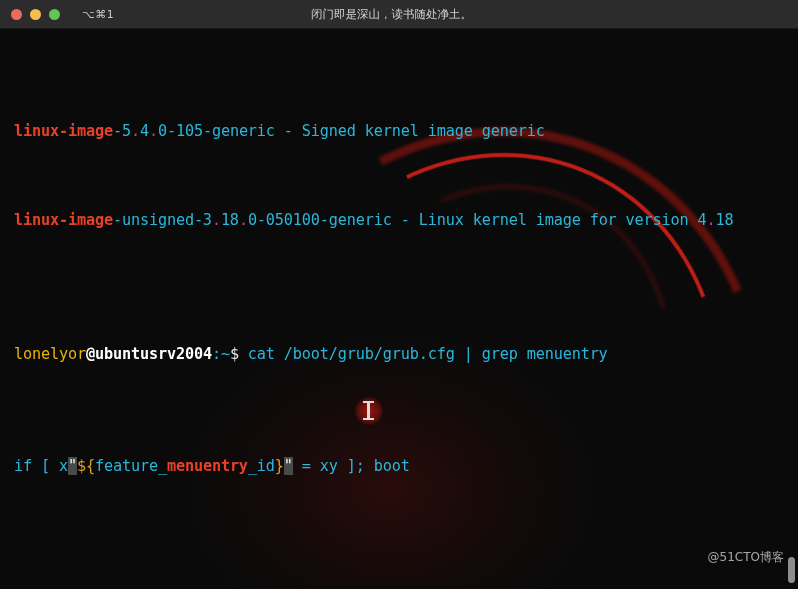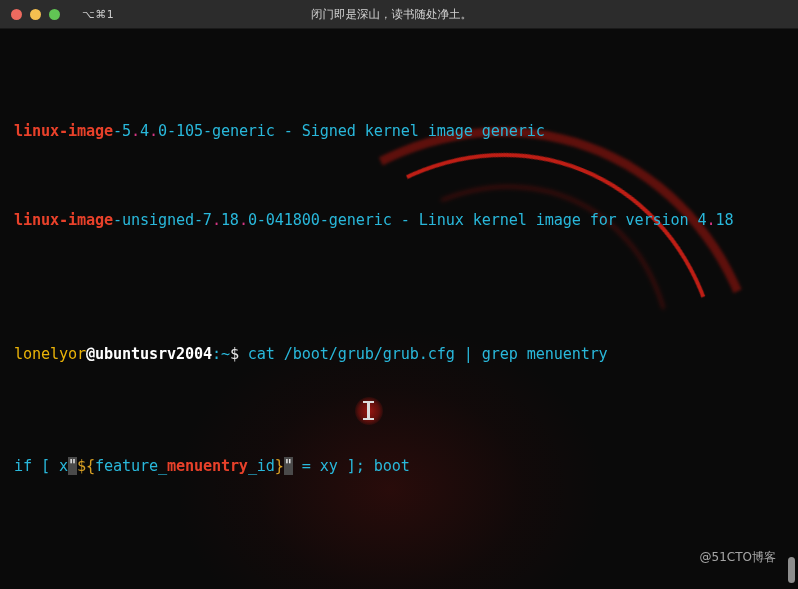--- a/index.html
+++ b/index.html
@@ -173,21 +173,21 @@
     left: 8px;
     width: 11px; height: 2px;
     background: #dcdcdc;
   }
   #cursor .ibtop { top: 4px; }
   #cursor .ibbot { top: 21px; }
 
   
   #watermark {
     position: absolute;
-    right: 22px;
+    right: 14px;
     bottom: 24px;
     z-index: 35;
     color: rgba(225,225,225,0.72);
     font-size: 12px;
     font-family: "DejaVu Sans", "Liberation Sans", sans-serif;
     pointer-events: none;
   }
 
   
   #scrollbar {
@@ -228,21 +228,21 @@
     <div class="glow"></div>
     <div class="swoosh sw2"></div>
     <div class="swoosh sw1"></div>
     <div class="swoosh sw3"></div>
 
     <div id="screen">
 
       
       <div class="ln"><span class="c-red">linux-image</span><span class="c-cyan">-5</span><span class="c-magenta">.</span><span class="c-cyan">4</span><span class="c-magenta">.</span><span class="c-cyan">0-105-generic - Signed kernel image generic</span></div>
 
-      <div class="ln"><span class="c-red">linux-image</span><span class="c-cyan">-unsigned-7</span><span class="c-magenta">.</span><span class="c-cyan">18</span><span class="c-magenta">.</span><span class="c-cyan">0-041800-generic - Linux kernel image for version 4</span><span class="c-magenta">.</span><span class="c-cyan">18</span></div>
+      <div class="ln"><span class="c-red">linux-image</span><span class="c-cyan">-unsigned-3</span><span class="c-magenta">.</span><span class="c-cyan">18</span><span class="c-magenta">.</span><span class="c-cyan">0-050100-generic - Linux kernel image for version 4</span><span class="c-magenta">.</span><span class="c-cyan">18</span></div>
 
 
       
       <div class="ln"><span class="c-pink">lonelyor</span><span class="c-wbold">@</span><span class="c-wbold">ubuntusrv2004</span><span class="c-cyan">:</span><span class="c-cyan">~</span><span class="c-white">$</span><span class="c-cyan"> cat /boot/grub/grub.cfg | grep menuentry</span></div>
 
       
       <div class="ln"><span class="c-cyan">if [ x</span><span class="hl">"</span><span class="c-yellow">${</span><span class="c-cyan">feature_</span><span class="c-red">menuentry</span><span class="c-cyan">_id</span><span class="c-yellow">}</span><span class="hl">"</span><span class="c-cyan"> = xy ];</span><span class="c-cyan"> boot</span></div>
 
       
 

